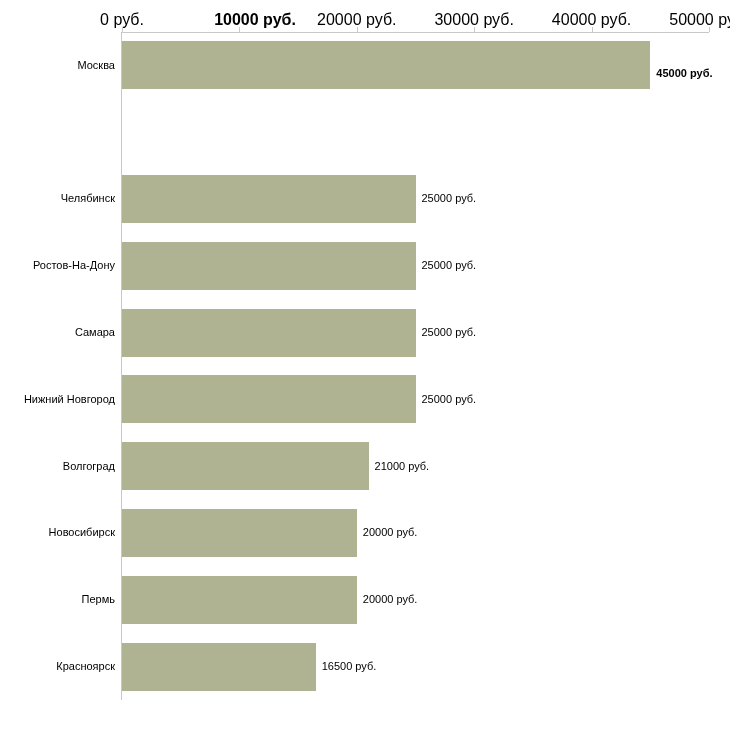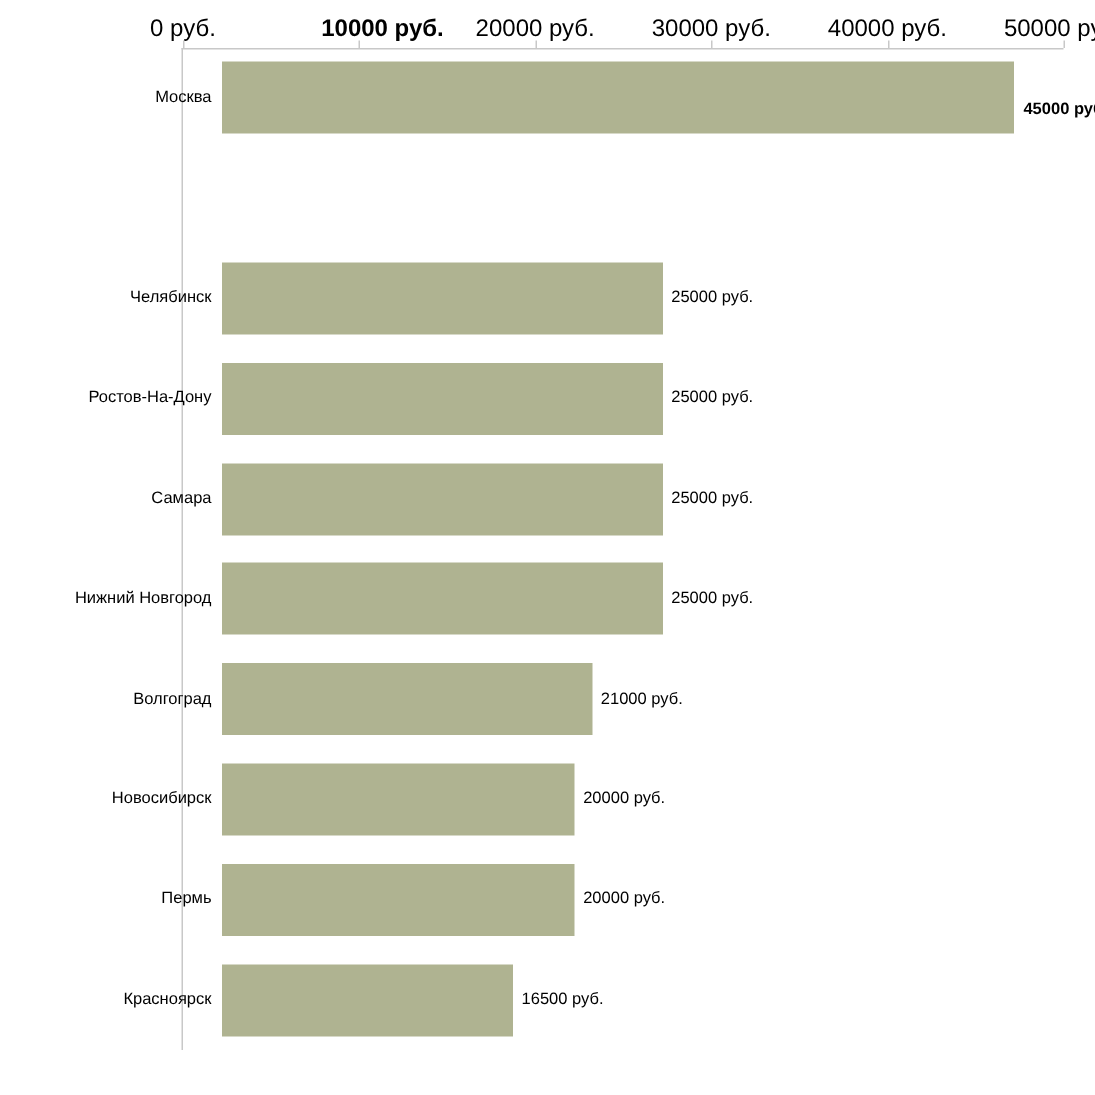--- a/index.html
+++ b/index.html
@@ -58,21 +58,20 @@
     height: 668px;
     background: #c8c8c8;
   }
   
   .plot {
     position: absolute;
     left: 0;
     top: 32px;
     width: 656px;
     height: 668px;
-    margin-left: 26px;
   }
   .row {
     position: absolute;
     left: 0;
     width: 730px;
   }
   .cat-label {
     position: absolute;
     right: 615px;
     font-size: 11px;

